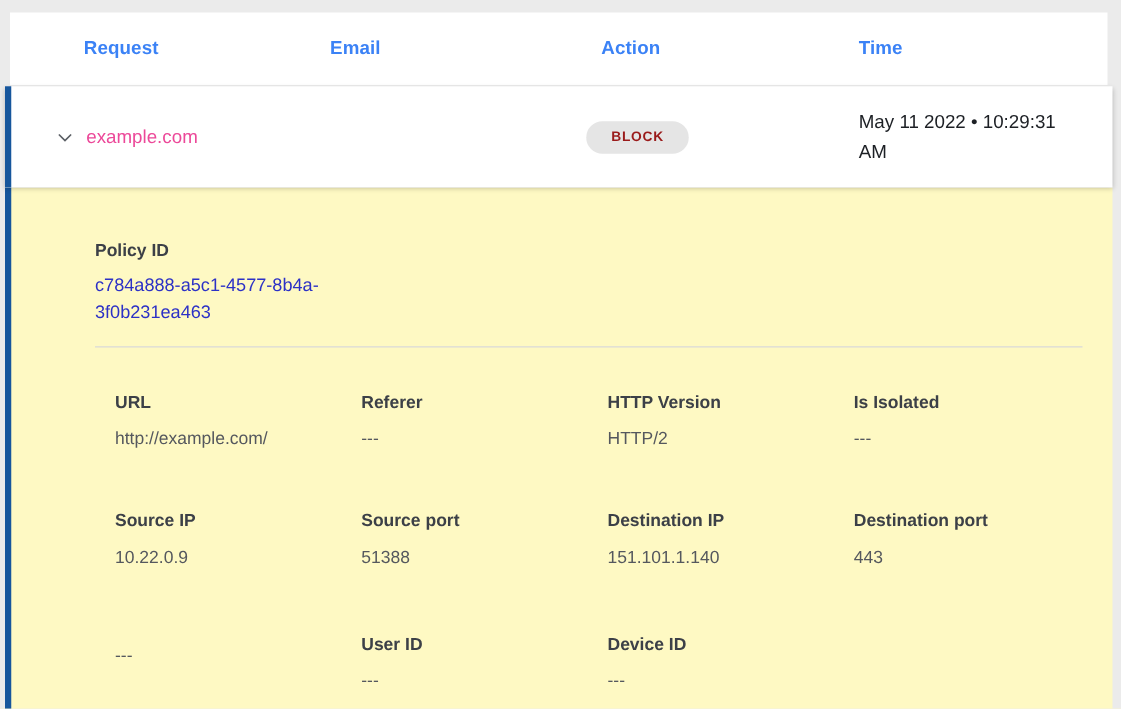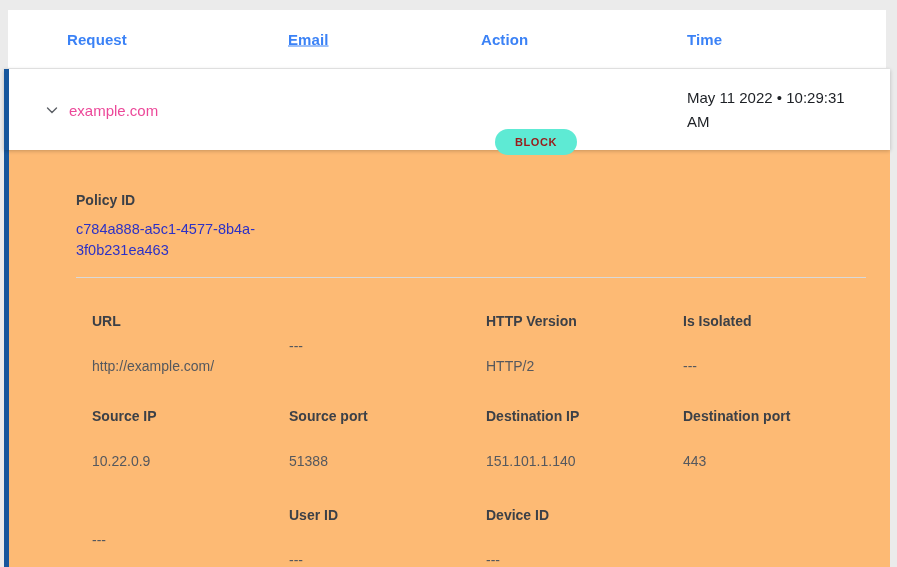--- a/index.html
+++ b/index.html
@@ -12,21 +12,21 @@
   
   .header-card{
     position:absolute;left:8px;top:10px;width:878px;height:58px;
     background:#ffffff;
   }
   .header-card .col{
     position:absolute;top:50%;transform:translateY(-50%);
     font-size:15px;font-weight:700;color:#3b82f6;letter-spacing:.1px;
   }
   .col-request{left:59px;}
-  .col-email{left:280px;text-decoration:underline;}
+  .col-email{left:256px;}
   .col-action{left:473px;}
   .col-time{left:679px;}
 
   
   .row-card{
     position:absolute;left:4px;top:69px;width:881px;height:81px;
     background:#ffffff;
     border-left:5px solid #16569c;
     box-shadow:0 1px 4px rgba(0,0,0,.22);
     z-index:2;cursor:pointer;
@@ -34,43 +34,43 @@
   .chevron-btn{
     position:absolute;left:33px;top:50%;transform:translateY(-50%);
     width:20px;height:20px;display:flex;align-items:center;justify-content:center;
     background:none;border:none;padding:0;cursor:pointer;
   }
   .row-request{
     position:absolute;left:60px;top:50%;transform:translateY(-50%);
     font-size:15px;color:#ec4899;
   }
   .badge{
-    position:absolute;left:486px;top:50%;transform:translateY(-50%);
+    position:absolute;left:460px;top:50%;transform:translateY(-50%);
     min-width:72px;height:26px;padding:0 20px;box-sizing:border-box;
     display:inline-flex;align-items:center;justify-content:center;
-    background:#5eead4;color:#9a1a1a;border-radius:13px;
-    font-size:11px;font-weight:700;letter-spacing:.6px;margin-top:32px;
+    background:#e5e5e5;color:#9a1a1a;border-radius:13px;
+    font-size:11px;font-weight:700;letter-spacing:.6px;
   }
   .row-time{
     position:absolute;left:678px;top:50%;transform:translateY(-50%);
     width:175px;font-size:15px;line-height:24px;color:#1d2025;
   }
 
   
   .detail-panel{
     position:absolute;left:4px;top:150px;width:881px;height:417px;
-    background:#fdba74;
+    background:#fef9c3;
     border-left:5px solid #16569c;
     z-index:1;
   }
   .flabel{
     font-size:14px;font-weight:700;color:#3c4047;line-height:20px;
   }
   .fvalue{
-    font-size:14px;color:#55585e;line-height:20px;margin-top:25px;
+    font-size:14px;color:#55585e;line-height:20px;margin-top:9px;
   }
   .policy-section{position:absolute;left:67px;top:40px;width:210px;}
   .policy-link{
     display:block;margin-top:9px;
     font-size:14.5px;line-height:21px;color:#2c31c6;text-decoration:none;
     overflow-wrap:break-word;cursor:pointer;
   }
   .divider{
     position:absolute;left:67px;top:127px;width:790px;height:1px;
     background:#d9d9d9;
@@ -116,20 +116,21 @@
   </div>
 
   <div class="divider"></div>
 
   <div class="field-row fr1">
     <div class="cell c0">
       <div class="flabel">URL</div>
       <div class="fvalue">http://example.com/</div>
     </div>
     <div class="cell c1">
+      <div class="flabel">Referer</div>
       <div class="fvalue">---</div>
     </div>
     <div class="cell c2">
       <div class="flabel">HTTP Version</div>
       <div class="fvalue">HTTP/2</div>
     </div>
     <div class="cell c3">
       <div class="flabel">Is Isolated</div>
       <div class="fvalue">---</div>
     </div>

